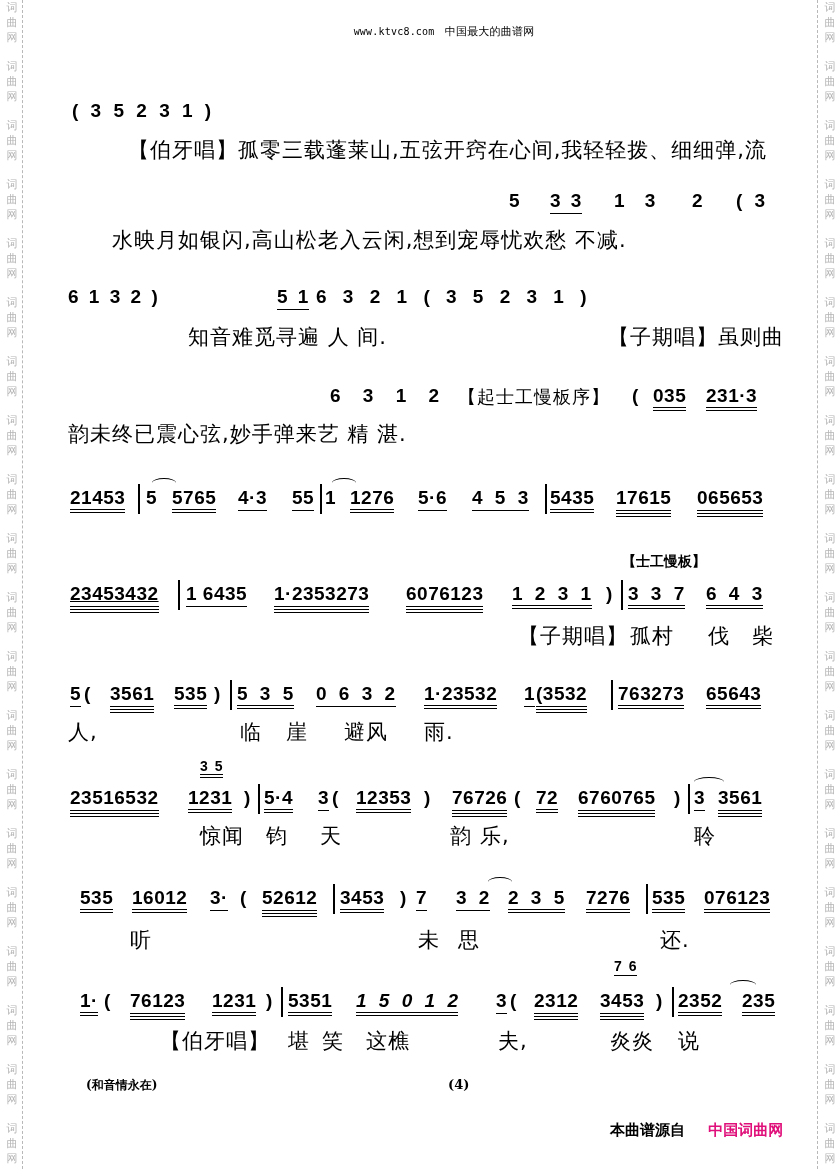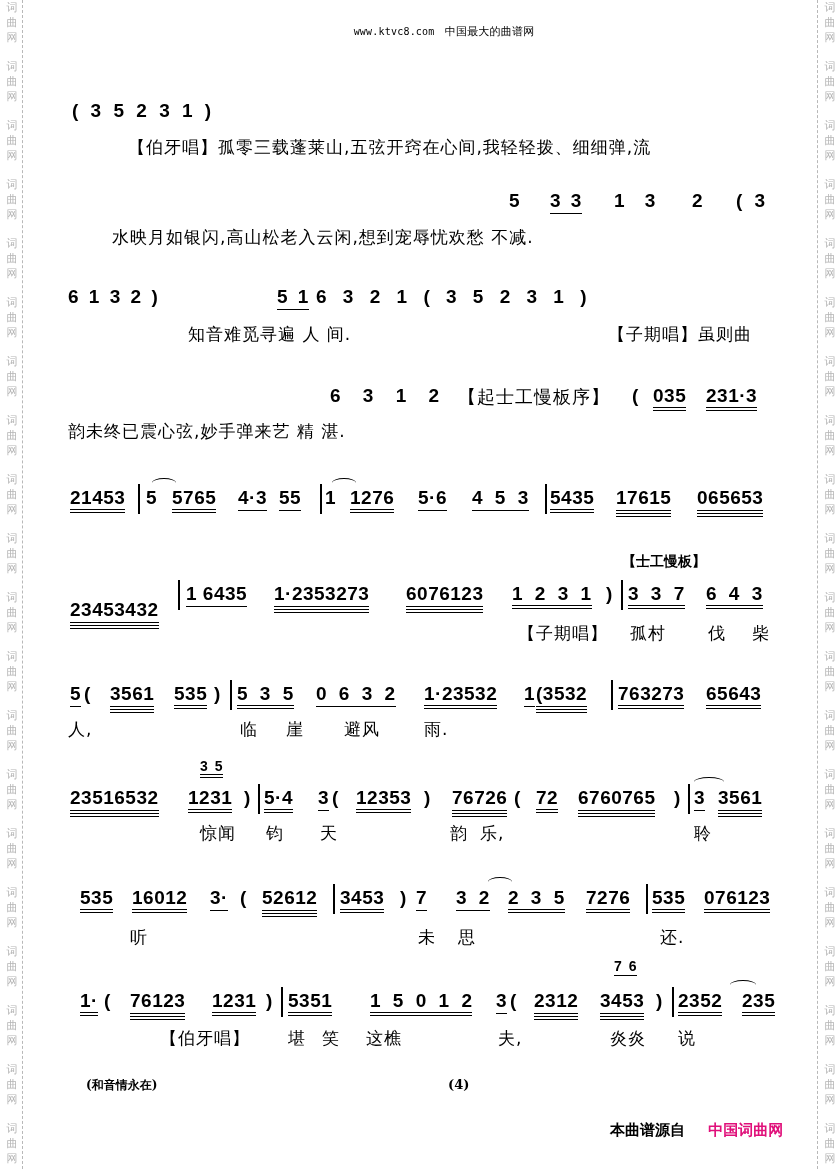--- a/index.html
+++ b/index.html
@@ -14,21 +14,21 @@
   .wm-col.left { left: 2px; }
   .wm-col.right { left: 820px; }
   .wm-group { display: flex; flex-direction: column; align-items: center; margin-bottom: 14px; }
   .wm-char { font-size: 11px; line-height: 15px; color: #b5b5b5; font-family: "DejaVu Sans", sans-serif; }
 
   .header { position: absolute; top: 24px; left: 0; width: 840px; text-align: center; font-size: 10px; font-family: "DejaVu Sans Mono", monospace; color: #000; letter-spacing: 0.2px; margin-left: 24px; }
   .header .cn { font-family: "DejaVu Sans", sans-serif; font-size: 11px; margin-left: 4px; }
 
   .line { position: absolute; white-space: nowrap; }
   .num { font-family: "Liberation Sans", "DejaVu Sans", sans-serif; font-weight: bold; font-size: 19px; letter-spacing: 0.5px; }
-  .lyr { font-family: "DejaVu Sans", sans-serif; font-size: 17px; letter-spacing: 1px; }
+  .lyr { font-family: "DejaVu Sans", sans-serif; font-size: 21px; letter-spacing: 1px; }
   .tag { font-family: "DejaVu Sans", sans-serif; font-weight: bold; font-size: 14px; }
 
   .seg { position: absolute; white-space: nowrap; }
   .u1 { border-bottom: 1.5px solid #000; padding-bottom: 1px; }
   .u2 { border-bottom: 4px double #000; padding-bottom: 0; }
   .u3 { padding-bottom: 1px; background:
         linear-gradient(#000,#000) left bottom / 100% 1.2px no-repeat,
         linear-gradient(#000,#000) left calc(100% - 3px) / 100% 1.2px no-repeat,
         linear-gradient(#000,#000) left calc(100% - 6px) / 100% 1.2px no-repeat;
         padding-bottom: 8px; }
@@ -291,36 +291,36 @@
 
 <div class="line lyr" style="left:68px; top:420px;">韵未终已震心弦,妙手弹来艺  精  湛.</div>
 
 <div>
   <span class="seg num u2" style="left:70px; top:487px;">21453</span>
   <div class="bar" style="left:138px; top:484px;"></div>
   <div class="slur" style="left:152px; top:478px; width:24px;"></div>
   <span class="seg num" style="left:146px; top:487px;">5</span>
   <span class="seg num u2" style="left:172px; top:487px;">5765</span>
   <span class="seg num u1" style="left:238px; top:487px;">4·3</span>
-  <span class="seg num u1" style="left:279px; top:487px;">55</span>
+  <span class="seg num u1" style="left:292px; top:487px;">55</span>
   <div class="bar" style="left:320px; top:484px;"></div>
   <div class="slur" style="left:332px; top:478px; width:24px;"></div>
   <span class="seg num" style="left:325px; top:487px;">1</span>
   <span class="seg num u2" style="left:350px; top:487px;">1276</span>
   <span class="seg num u1" style="left:418px; top:487px;">5·6</span>
   <span class="seg num u1" style="left:472px; top:487px; word-spacing:6px;">4 5 3</span>
   <div class="bar" style="left:545px; top:484px;"></div>
   <span class="seg num u2" style="left:550px; top:487px;">5435</span>
   <span class="seg num u3" style="left:616px; top:487px;">17615</span>
   <span class="seg num u3" style="left:697px; top:487px;">065653</span>
 </div>
 
 <div>
   <span class="seg tag" style="left:622px; top:553px;text-align:center;">【士工慢板】</span>
-  <span class="seg num u3" style="left:70px; top:599px;">23453432</span>
+  <span class="seg num u3" style="left:70px; top:583px;text-decoration:underline;">23453432</span>
   <div class="bar" style="left:178px; top:580px;"></div>
   <span class="seg num u1" style="left:186px; top:583px;">1 6435</span>
   <span class="seg num u3" style="left:274px; top:583px;">1·2353273</span>
   <span class="seg num u3" style="left:406px; top:583px;">6076123</span>
   <span class="seg num u2" style="left:512px; top:583px; word-spacing:6px;">1 2 3 1</span>
   <span class="seg num" style="left:606px; top:583px;">)</span>
   <div class="bar" style="left:621px; top:580px;"></div>
   <span class="seg num u2" style="left:628px; top:583px; word-spacing:6px;">3 3 7</span>
   <span class="seg num u2" style="left:706px; top:583px; word-spacing:6px;">6 4 3</span>
   <span class="seg lyr" style="left:518px; top:622px;">【子期唱】</span>
@@ -404,21 +404,21 @@
 
 <div>
   <span class="seg num u1" style="left:614px; top:958px; font-size:14px; word-spacing:2px;">7 6</span>
   <span class="seg num u2" style="left:80px; top:990px;">1·</span>
   <span class="seg num" style="left:104px; top:990px;">(</span>
   <span class="seg num u3" style="left:130px; top:990px;">76123</span>
   <span class="seg num u2" style="left:212px; top:990px;">1231</span>
   <span class="seg num" style="left:266px; top:990px;">)</span>
   <div class="bar" style="left:281px; top:987px;"></div>
   <span class="seg num u2" style="left:288px; top:990px;">5351</span>
-  <span class="seg num u2" style="left:370px; top:990px; word-spacing:6px;">1 5 0 1 2</span>
+  <span class="seg num u2" style="left:356px; top:990px; word-spacing:6px;font-style:italic;">1 5 0 1 2</span>
   <span class="seg num u1" style="left:496px; top:990px;">3</span>
   <span class="seg num" style="left:510px; top:990px;">(</span>
   <span class="seg num u3" style="left:534px; top:990px;">2312</span>
   <span class="seg num u3" style="left:600px; top:990px;">3453</span>
   <span class="seg num" style="left:656px; top:990px;">)</span>
   <div class="bar" style="left:672px; top:987px;"></div>
   <span class="seg num u2" style="left:678px; top:990px;">2352</span>
   <div class="slur" style="left:730px; top:980px; width:26px;"></div>
   <span class="seg num u2" style="left:742px; top:990px;">235</span>
   <span class="seg lyr" style="left:160px; top:1027px;">【伯牙唱】</span>

